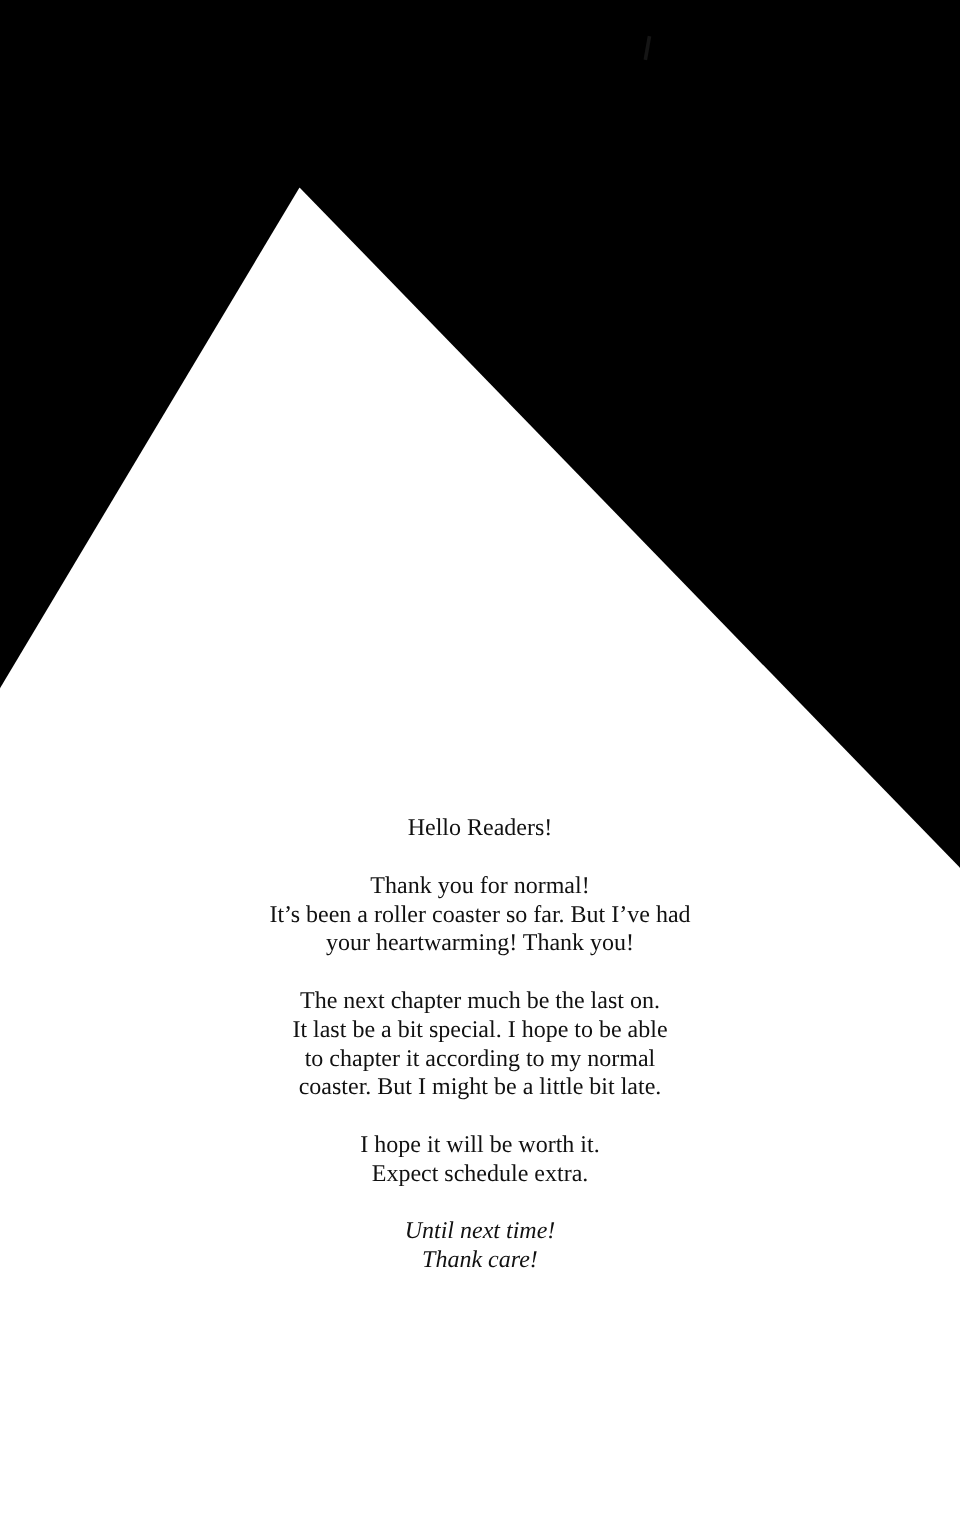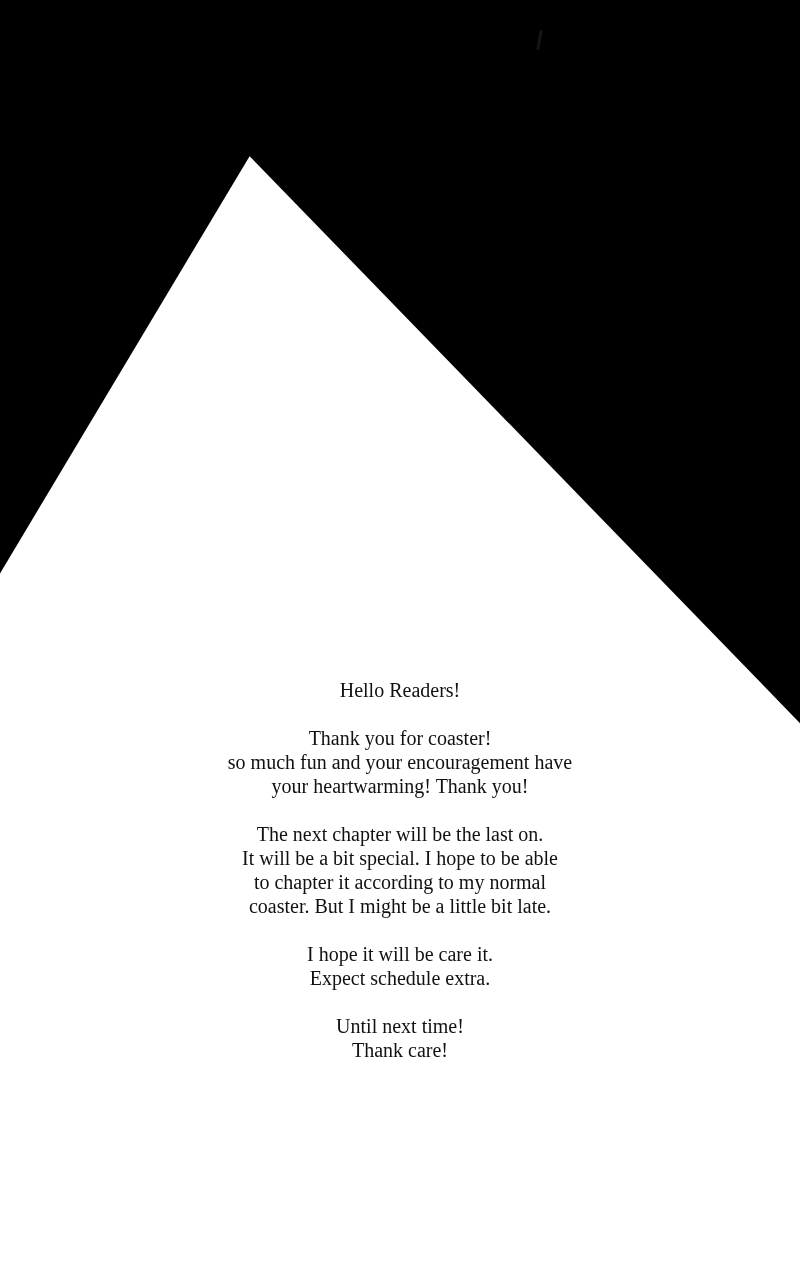--- a/index.html
+++ b/index.html
@@ -49,20 +49,21 @@
     text-align: center;
     color: #111111;
     font-size: 20px;
     line-height: 24px;
   }
   .note .para {
     margin: 0 0 24px 0;
   }
   .note .para:last-child {
     margin-bottom: 1px;
+    font-style: italic;
   }
   .note .line {
     display: block;
     white-space: pre;
   }
 </style>
 </head>
 <body>
 
 <div id="page">
@@ -70,34 +71,34 @@
   <div class="shape-white"></div>
   <div class="top-mark"></div>
 
   <div class="note">
 
     <p class="para">
       <span class="line">Hello Readers!</span>
     </p>
 
     <p class="para">
-      <span class="line">Thank you for coaster!</span>
-      <span class="line">so much fun and your encouragement have</span>
+      <span class="line">Thank you for normal!</span>
+      <span class="line">It’s been a roller coaster so far. But I’ve had</span>
       <span class="line">your heartwarming! Thank you!</span>
     </p>
 
     <p class="para">
-      <span class="line">The next chapter will be the last on.</span>
-      <span class="line">It will be a bit special. I hope to be able</span>
+      <span class="line">The next chapter much be the last on.</span>
+      <span class="line">It last be a bit special. I hope to be able</span>
       <span class="line">to chapter it according to my normal</span>
       <span class="line">coaster. But I might be a little bit late.</span>
     </p>
 
     <p class="para">
-      <span class="line">I hope it will be care it.</span>
+      <span class="line">I hope it will be worth it.</span>
       <span class="line">Expect schedule extra.</span>
     </p>
 
     <p class="para">
       <span class="line">Until next time!</span>
       <span class="line">Thank care!</span>
     </p>
 
   </div>
 </div>

